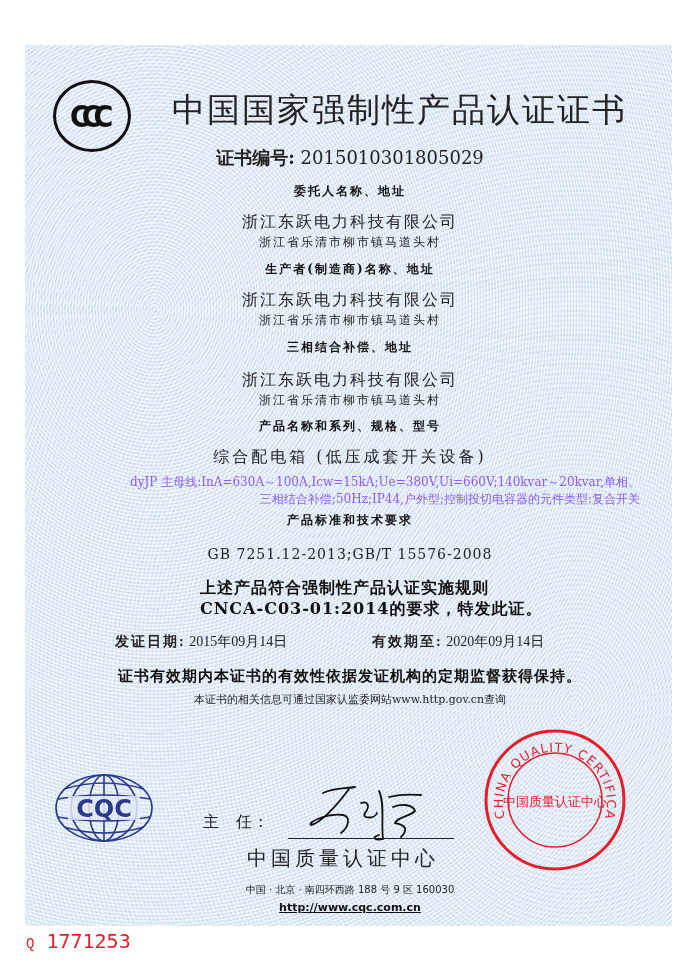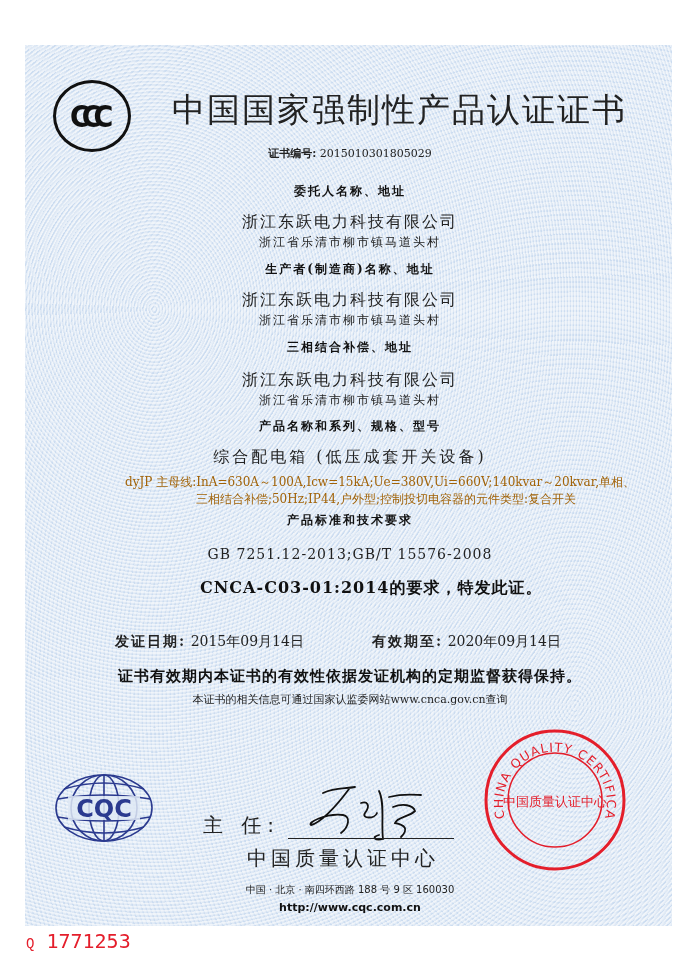--- a/index.html
+++ b/index.html
@@ -25,47 +25,47 @@
     }
     .ccc-logo span {
       font-family: "DejaVu Sans", sans-serif; font-weight: bold; font-size: 30px;
       letter-spacing: -9px; color: #111; margin-left: -8px; transform: scaleX(0.9);
     }
 
     .title {
       position: absolute; left: 172px; top: 88px; font-family: Liberation Sans, sans-serif;
       font-size: 33px; letter-spacing: 2px; color: #222; font-weight: normal;
     }
-    .cert-no { top: 146px; font-size: 11px; color: #222; }
+    .cert-no { top: 146px; font-size: 18px; color: #222; }
     .cert-no .label { font-weight: bold; }
 
     .section-h { font-size: 12px; font-weight: bold; color: #111; letter-spacing: 2px; }
     .company { font-size: 16px; color: #222; letter-spacing: 2px; }
     .address { font-size: 12px; color: #222; letter-spacing: 2px; }
 
-    .spec { left: 120px; width: 520px; font-size: 12px; color: #a16207; line-height: 17px; text-align: center; }
+    .spec { left: 120px; width: 520px; font-size: 12px; color: #8b5cf6; line-height: 17px; text-align: right; }
     .spec .l2 { padding-left: 12px; }
 
     .standards { font-size: 14px; letter-spacing: 1px; color: #222; }
     .conform { left: 200px; width: 360px; font-size: 16px; font-weight: bold; letter-spacing: 1px; line-height: 21px; text-align: left; color: #111; }
 
-    .dates { top: 633px; font-size: 14px; color: #222; }
+    .dates { top: 633px; font-size: 14px; color: #222; font-family: Liberation Serif, serif; }
     .dates .lbl { font-weight: bold; letter-spacing: 2px; }
     .validity-note { top: 667px; font-size: 15px; font-weight: bold; letter-spacing: 1px; color: #111; }
     .web-note { top: 692px; font-size: 11px; color: #222; }
 
     
     .cqc-logo { position: absolute; left: 54px; top: 773px; width: 100px; height: 70px; }
 
-    .director { position: absolute; left: 203px; top: 812px; font-family: "DejaVu Sans", sans-serif; font-size: 20px; letter-spacing: 6px; color: #222; }
+    .director { position: absolute; left: 203px; top: 812px; font-family: "DejaVu Sans", sans-serif; font-size: 16px; letter-spacing: 6px; color: #222; }
     .sig { position: absolute; left: 305px; top: 783px; width: 130px; height: 60px; }
     .sig-line { position: absolute; left: 288px; top: 838px; width: 166px; border-top: 1.5px solid #222; }
     .org-name { position: absolute; left: 247px; top: 845px; font-family: "DejaVu Sans", sans-serif; font-size: 20px; letter-spacing: 4px; color: #222; }
     .org-addr { top: 883px; font-family: "DejaVu Sans", sans-serif; font-size: 10px; color: #222; }
-    .org-web { top: 901px; font-family: "DejaVu Sans", sans-serif; font-size: 11px; font-weight: bold; color: #111; }
+    .org-web { top: 901px; font-family: "DejaVu Sans", sans-serif; font-size: 11px; font-weight: bold; color: #111; text-decoration: underline; }
 
     .stamp { position: absolute; left: 483px; top: 728px; width: 144px; height: 144px; }
 
     .serial { position: absolute; left: 26px; top: 929px; color: #e41e2b; font-family: "Liberation Mono", monospace; }
     .serial .q { font-size: 14px; margin-right: 12px; }
     .serial .n { font-size: 20px; font-family: "DejaVu Sans Mono", monospace; }
   </style>
 </head>
 <body>
 
@@ -97,34 +97,35 @@
 <div class="abs center company" style="top:447px; letter-spacing:3px">综合配电箱 (低压成套开关设备)</div>
 <div class="abs spec" style="top:474px">
   <div>dyJP 主母线:InA=630A～100A,Icw=15kA;Ue=380V,Ui=660V;140kvar～20kvar,单相、</div>
   <div class="l2">三相结合补偿;50Hz;IP44,户外型;控制投切电容器的元件类型:复合开关</div>
 </div>
 
 <div class="abs center section-h" style="top:512px; font-weight:bold">产品标准和技术要求</div>
 <div class="abs center standards" style="top:546px">GB 7251.12-2013;GB/T 15576-2008</div>
 
 <div class="abs conform" style="top:577px">
+  <div>上述产品符合强制性产品认证实施规则</div>
   <div>CNCA-C03-01:2014的要求，特发此证。</div>
 </div>
 
 <div class="abs dates" style="left:115px">
   <span class="lbl">发证日期:</span>
   <span>2015年09月14日</span>
 </div>
 <div class="abs dates" style="left:372px">
   <span class="lbl">有效期至:</span>
   <span>2020年09月14日</span>
 </div>
 
 <div class="abs center validity-note">证书有效期内本证书的有效性依据发证机构的定期监督获得保持。</div>
-<div class="abs center web-note">本证书的相关信息可通过国家认监委网站www.cnca.gov.cn查询</div>
+<div class="abs center web-note">本证书的相关信息可通过国家认监委网站www.http.gov.cn查询</div>
 
 <svg class="cqc-logo" viewBox="0 0 100 70">
   <g fill="none" stroke="#2b3a8f" stroke-width="1.6">
     <ellipse cx="50" cy="35" rx="48" ry="33"></ellipse>
     <ellipse cx="50" cy="35" rx="33" ry="33"></ellipse>
     <ellipse cx="50" cy="35" rx="15" ry="33"></ellipse>
     <line x1="50" y1="2" x2="50" y2="68"></line>
     <path d="M10 16 Q50 4 90 16"></path>
     <path d="M10 54 Q50 66 90 54"></path>
     <path d="M4 26 Q50 18 96 26"></path>

